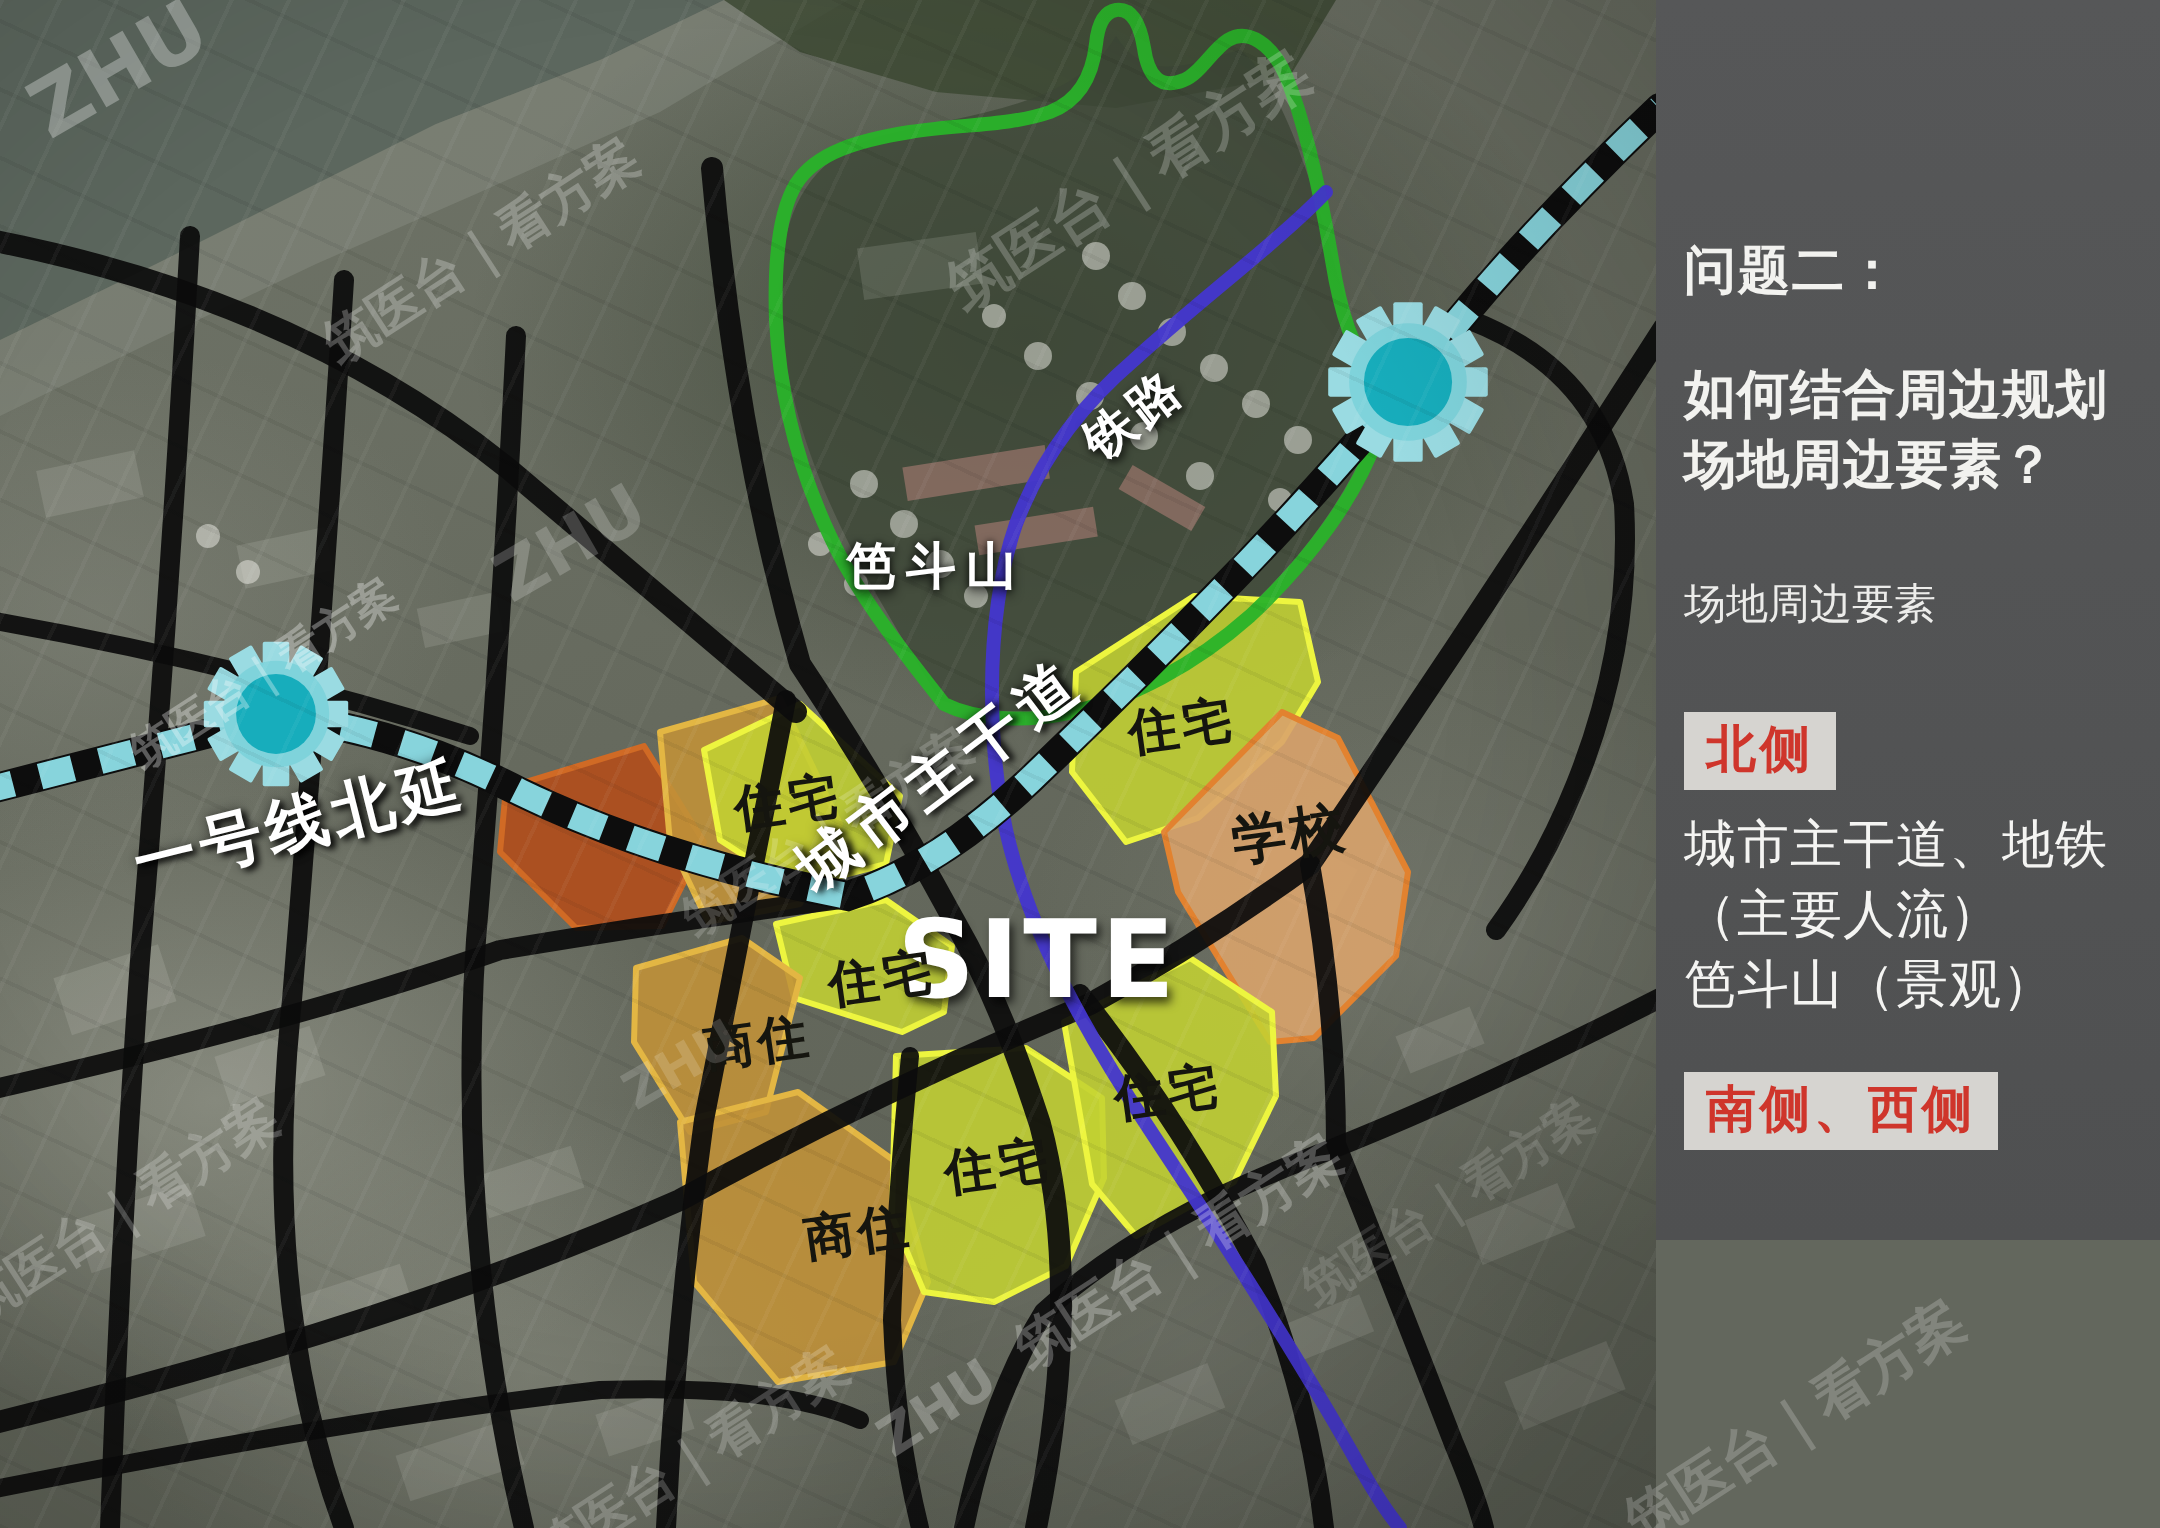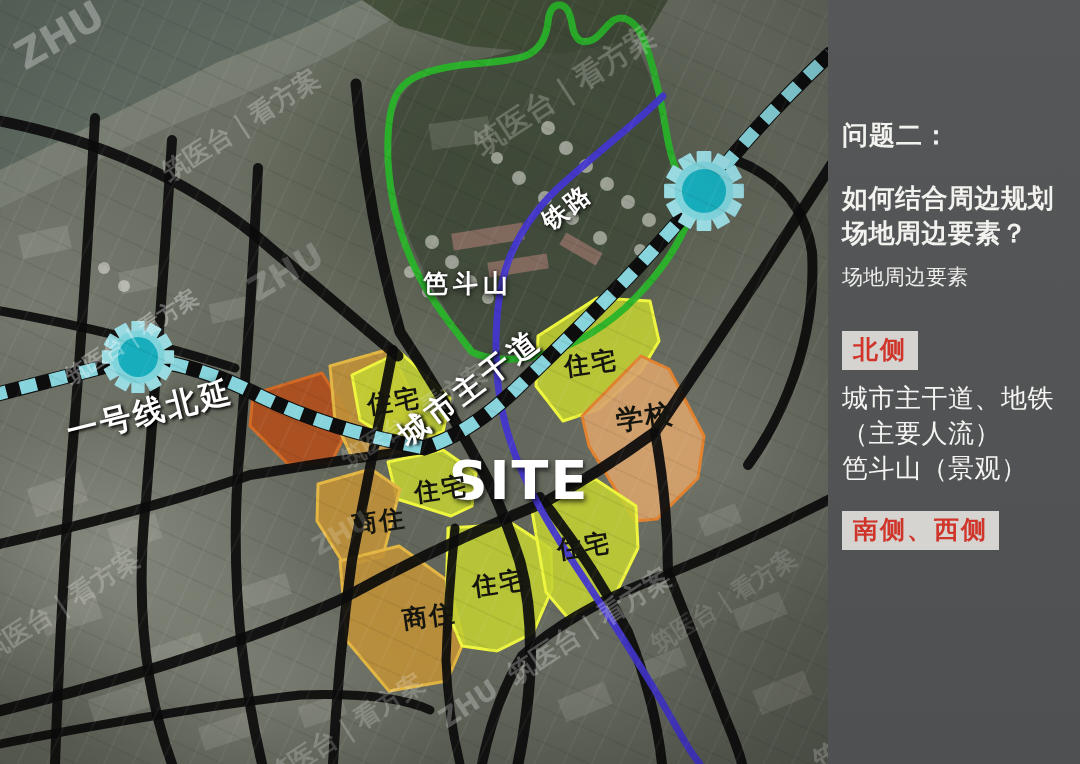--- a/index.html
+++ b/index.html
@@ -45,27 +45,27 @@
   .lbl-site{color:#fff;font-size:54px;font-weight:800;letter-spacing:2px;
     text-shadow:2px 3px 5px rgba(0,0,0,.65);margin-top:20px;}
   .zone-label{position:absolute;transform:translate(-50%,-50%) rotate(-8deg);
     color:#15150f;font-size:25px;font-weight:800;letter-spacing:2px;white-space:nowrap;pointer-events:none;}
   
   .wm{position:absolute;color:#fff;font-weight:700;white-space:nowrap;pointer-events:none;
       transform:rotate(-33deg);}
   .wm .sep{padding:0 4px;}
   
   #panel{
-    position:absolute;left:828px;top:0;width:252px;height:764px;
+    position:absolute;left:828px;top:0;width:252px;height:620px;
     background:linear-gradient(180deg,#565758 0%,#525354 60%,#4f5051 100%);
     color:#f2f2ef;box-sizing:border-box;padding:118px 12px 0 14px;
   }
   .kicker{font-size:26px;font-weight:800;letter-spacing:1px;}
   .title{font-size:26px;font-weight:800;line-height:1.35;margin-top:28px;letter-spacing:.5px;}
-  .subtitle{font-size:21px;font-weight:400;margin-top:12px;color:#eceer0;color:#ececea;}
+  .subtitle{font-size:21px;font-weight:400;margin-top:37px;color:#eceer0;color:#ececea;}
   .sections{margin-top:40px;}
   .section{margin-bottom:25px;}
   .tag{display:inline-block;background:#d6d4d0;color:#cf352b;font-size:25px;font-weight:800;
        letter-spacing:2px;padding:2px 11px 4px 11px;}
   .desc{font-size:26px;line-height:1.35;margin-top:11px;color:#f4f4f2;letter-spacing:.5px;}
   .desc div{min-height:0;}
 </style>
 </head>
 <body>
 

